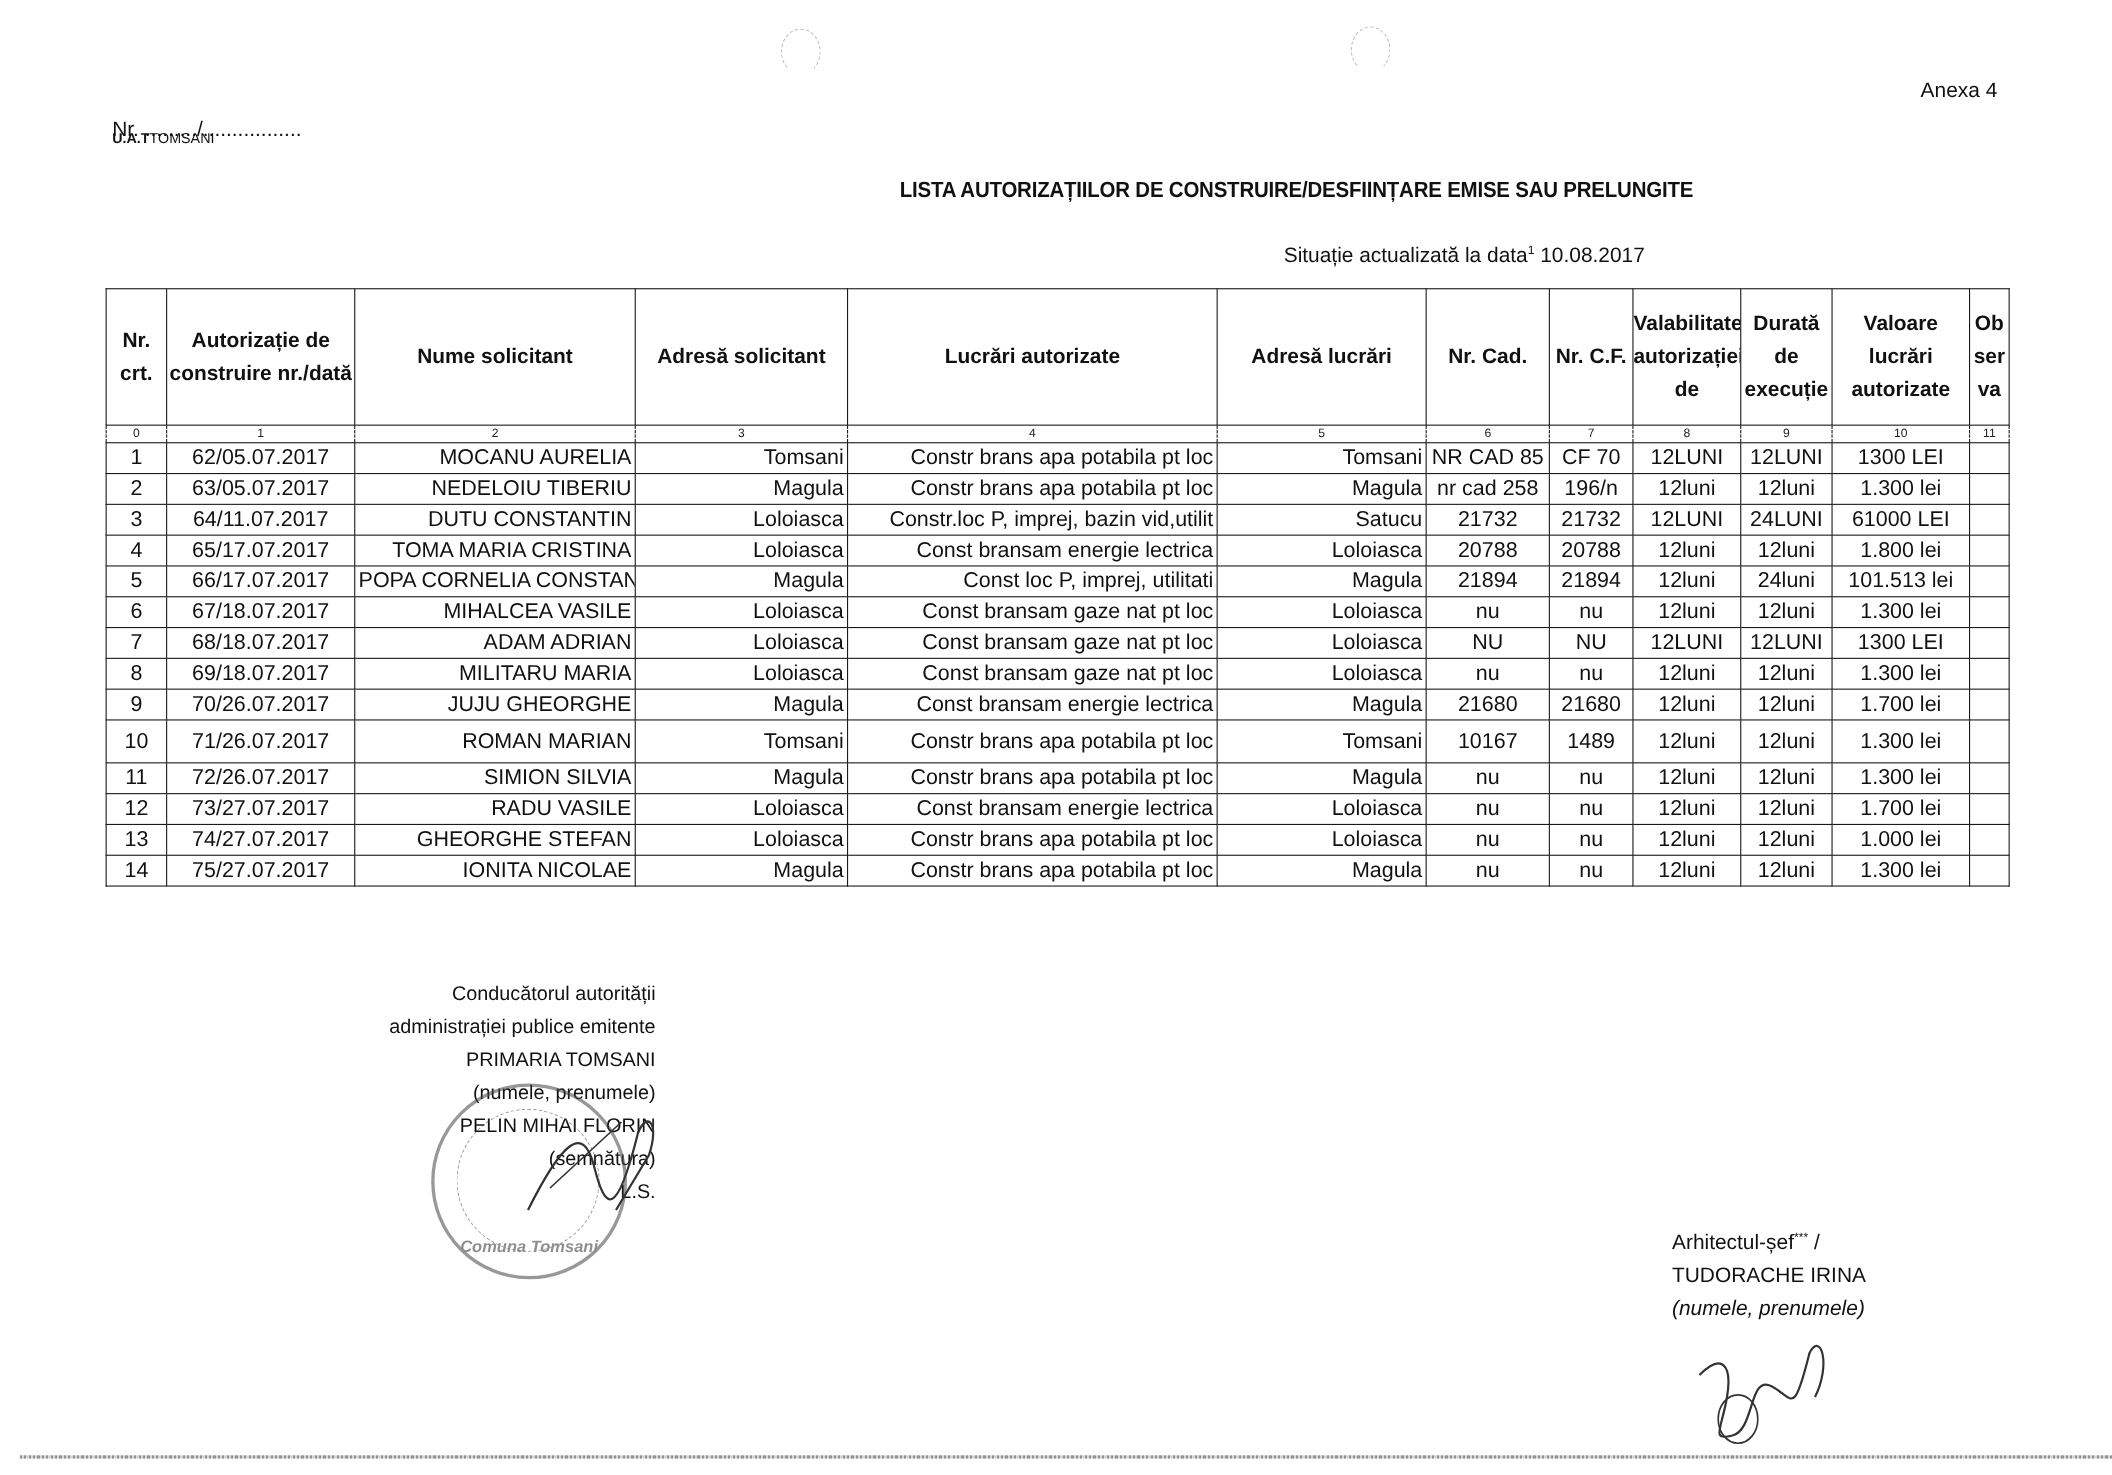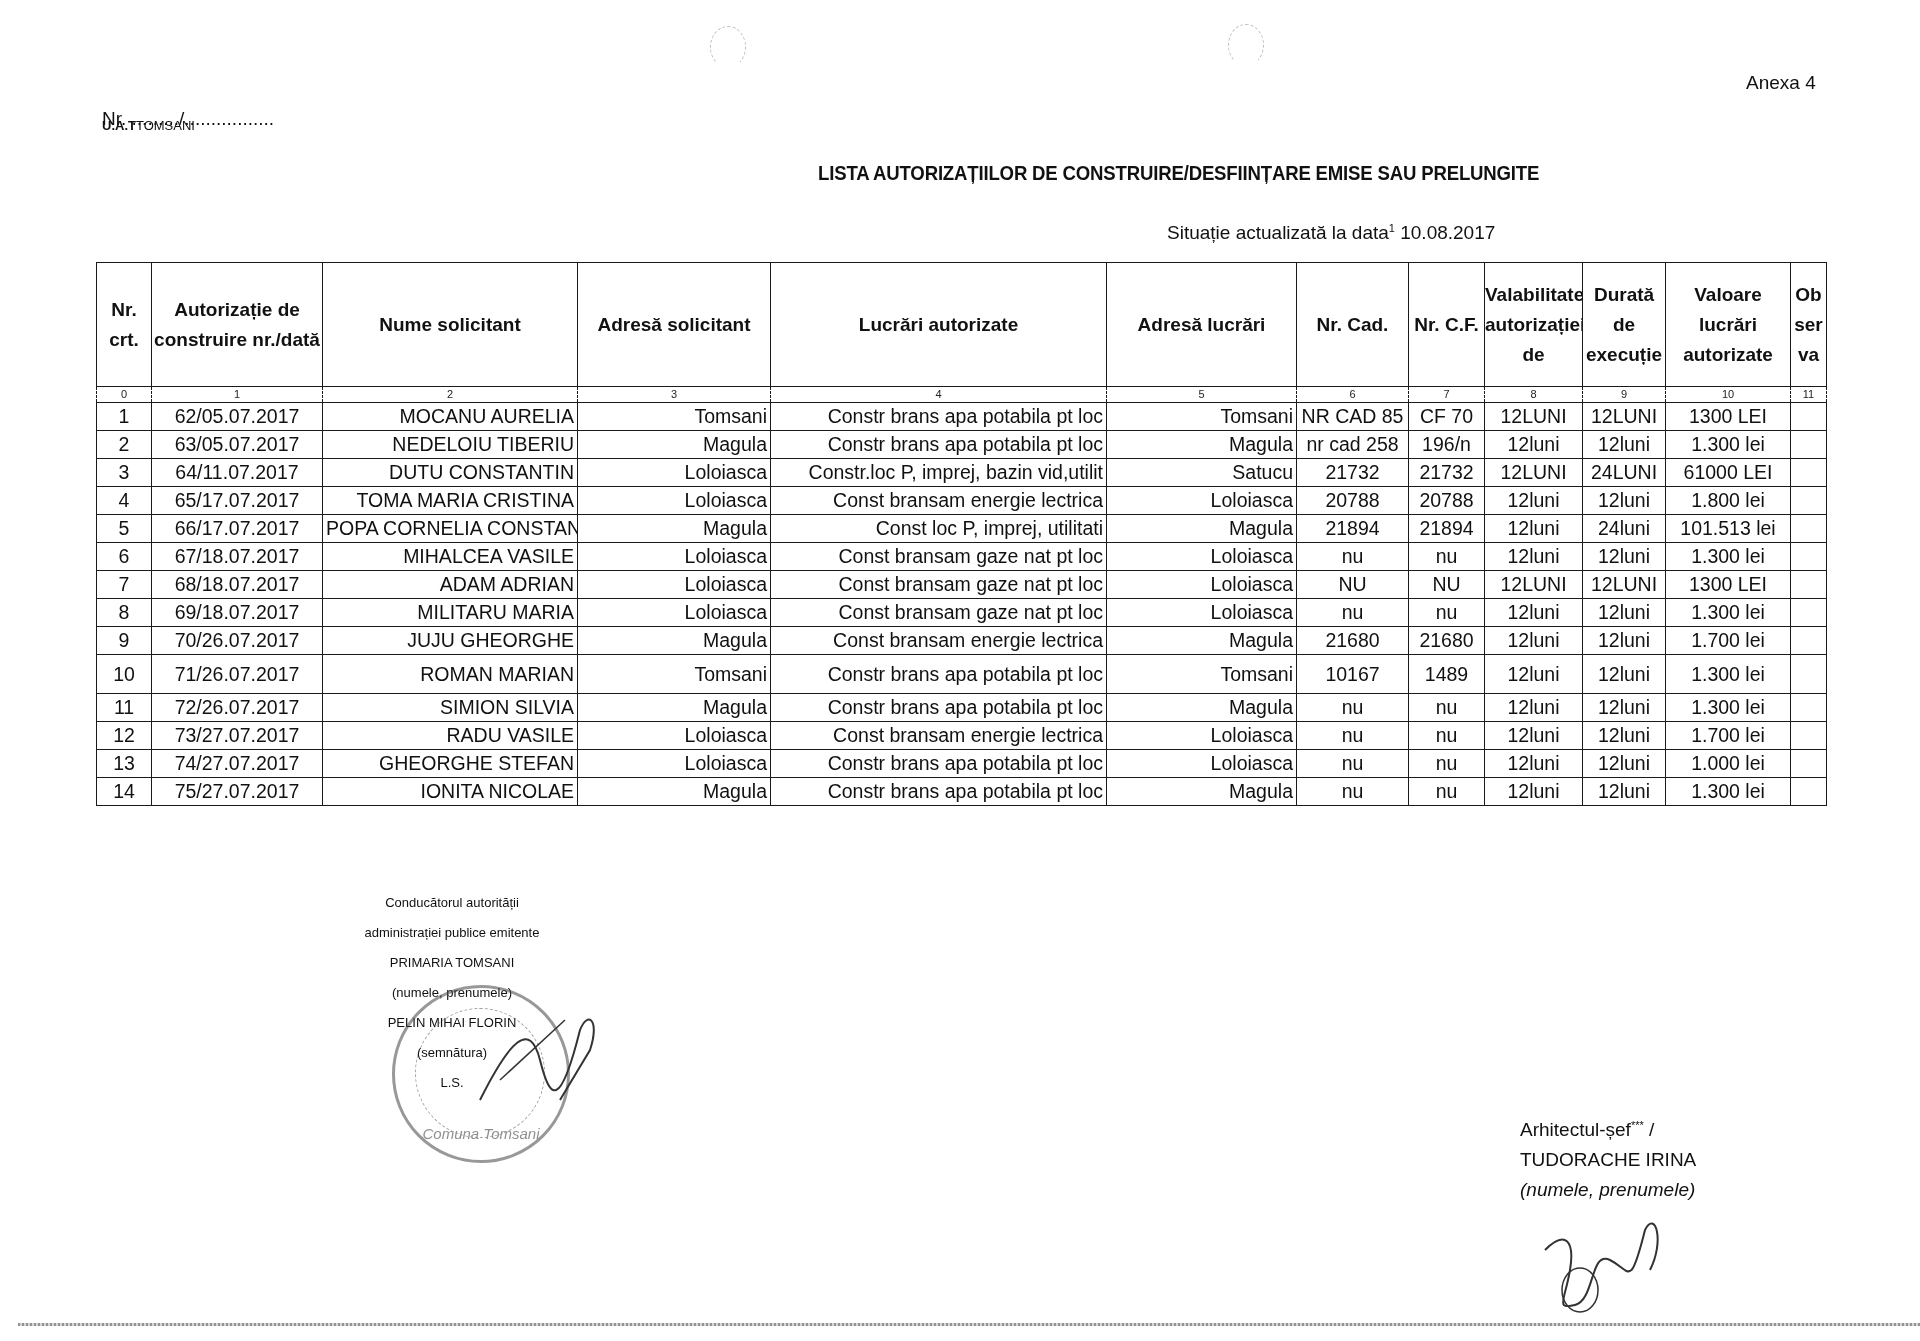--- a/index.html
+++ b/index.html
@@ -20,24 +20,24 @@
   table.main th { font-weight:bold; font-size:19px; line-height:30px; text-align:center; white-space:normal; vertical-align:middle; }
   table.main tr.hdr { height:124px; }
   table.main tr.hdr th { padding:0; }
   table.main tr.nums td { font-size:11px; height:15px; line-height:15px; text-align:center; border-style:dashed; color:#222; }
   table.main tr.row td { font-size:19.5px; height:27px; line-height:27px; }
   table.main tr.row.tall td { height:38px; }
   td.c { text-align:center; }
   td.l { text-align:right; }
   .obs-hdr { line-height:30px; font-size:19px; }
 
-  .sig-left { left:292px; top:888px; width:320px; text-align:center; font-size:13px; line-height:30px; }
+  .sig-left { left:276px; top:888px; width:320px; text-align:right; font-size:18px; line-height:30px; }
   .stamp { left:392px; top:985px; width:172px; height:172px; border-radius:50%; border:3px solid #444; opacity:0.55; }
   .stamp-inner { position:absolute; left:20px; top:20px; width:128px; height:128px; border-radius:50%; border:1.5px dashed #555; }
-  .stamp-text { position:absolute; left:0; right:0; bottom:18px; text-align:center; font-size:15px; font-style:italic; color:#333; }
+  .stamp-text { position:absolute; left:0; right:0; bottom:18px; text-align:center; font-size:15px; font-style:italic; color:#333;font-weight:bold; }
   .scribble { left:470px; top:1000px; }
   .sig-right { left:1520px; top:1110px; width:240px; font-size:19px; line-height:30px; }
   .sig-right .it { font-style:italic; }
   .scribble2 { left:1535px; top:1210px; }
   .bottom-line { left:18px; top:1323px; width:1920px; height:3px;
      background:repeating-linear-gradient(90deg,#777 0 2px,#ccc 2px 4px); opacity:0.8; }
 </style>
 </head>
 <body>
 

